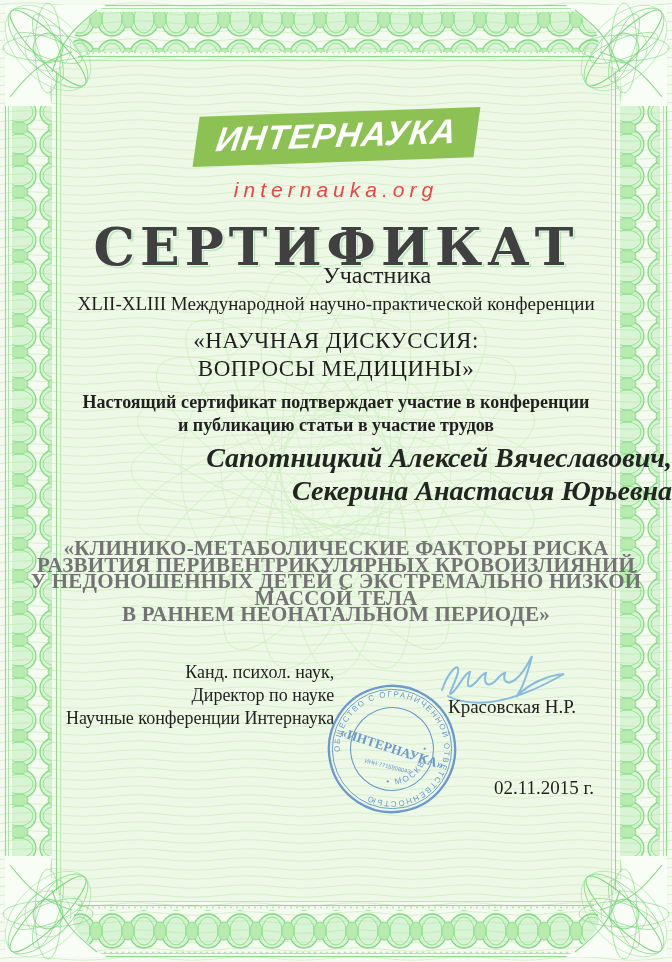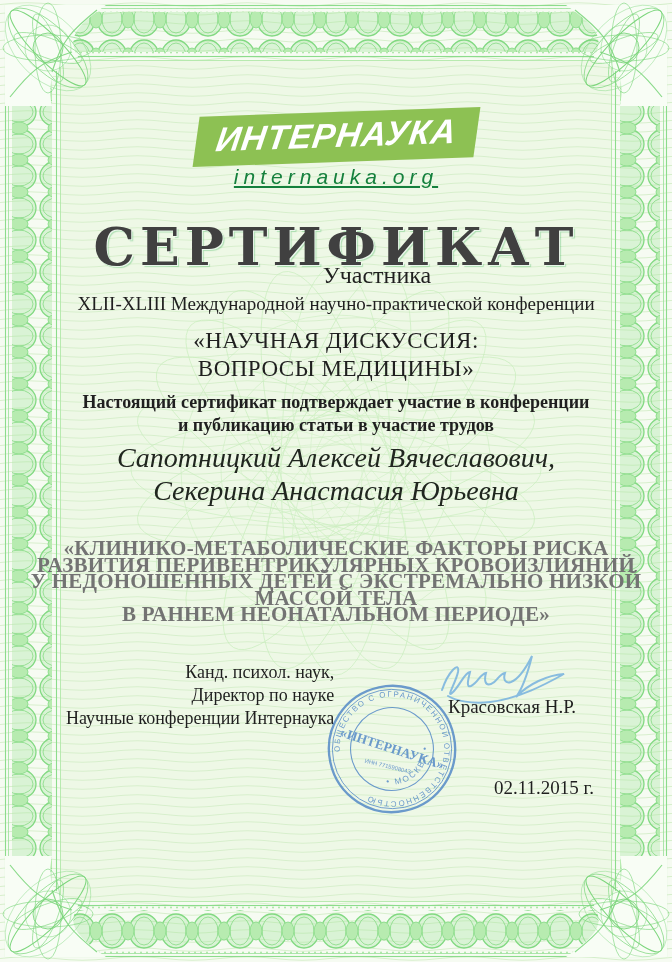--- a/index.html
+++ b/index.html
@@ -22,39 +22,39 @@
     padding:4px 20px 7px 20px;
     transform:rotate(-2deg) skewX(-10deg);
   }
   .logo-box span{
     display:inline-block;
     font-family:"Liberation Sans", sans-serif;
     font-style:italic;font-weight:bold;
     font-size:34px;color:#ffffff;letter-spacing:1px;
   }
   .logo-site{
-    margin-top:3px;
+    margin-top:16px;
     font-family:"Liberation Sans", sans-serif;
     font-style:italic;
-    font-size:21px;color:#15803d;letter-spacing:5px;text-decoration:underline;
+    font-size:21px;color:#ef4444;letter-spacing:5px;
   }
 
   .title{
     top:206px;
     font-family:"DejaVu Serif", serif;
     font-size:52px;font-weight:600;
     color:#404040;letter-spacing:5px;
     text-shadow:1px 1px 0 rgba(255,255,255,0.75), 2px 2px 1px rgba(60,180,87,0.35);
     margin-top:10px;
   }
   .subtitle{top:262px;font-size:24px;padding-left:41px;}
   .series{top:293px;font-size:19px;}
   .conf-name{top:327px;font-size:23px;line-height:28px;letter-spacing:0.5px;}
   .confirm{top:391px;font-size:18px;font-weight:bold;line-height:23px;}
-  .names{top:441px;font-size:28px;font-weight:normal;font-style:italic;line-height:33px;color:#20261f;}
+  .names{top:441px;font-size:28px;font-weight:bold;font-style:italic;line-height:33px;color:#20261f;text-align:right;}
   .article{top:540px;font-size:21px;font-weight:bold;line-height:16.5px;letter-spacing:0.2px;color:#737373;}
 
   .signer{
     position:absolute;left:66px;top:661px;
     font-size:18px;line-height:23px;text-align:right;
   }
   .sig-svg{position:absolute;left:428px;top:646px;}
   .signer-name{position:absolute;left:448px;top:696px;width:170px;text-align:left;font-size:19px;}
   .stamp-svg{position:absolute;left:323px;top:680px;opacity:0.82;}
   .date{position:absolute;right:78px;top:777px;font-size:19px;text-align:center;}

